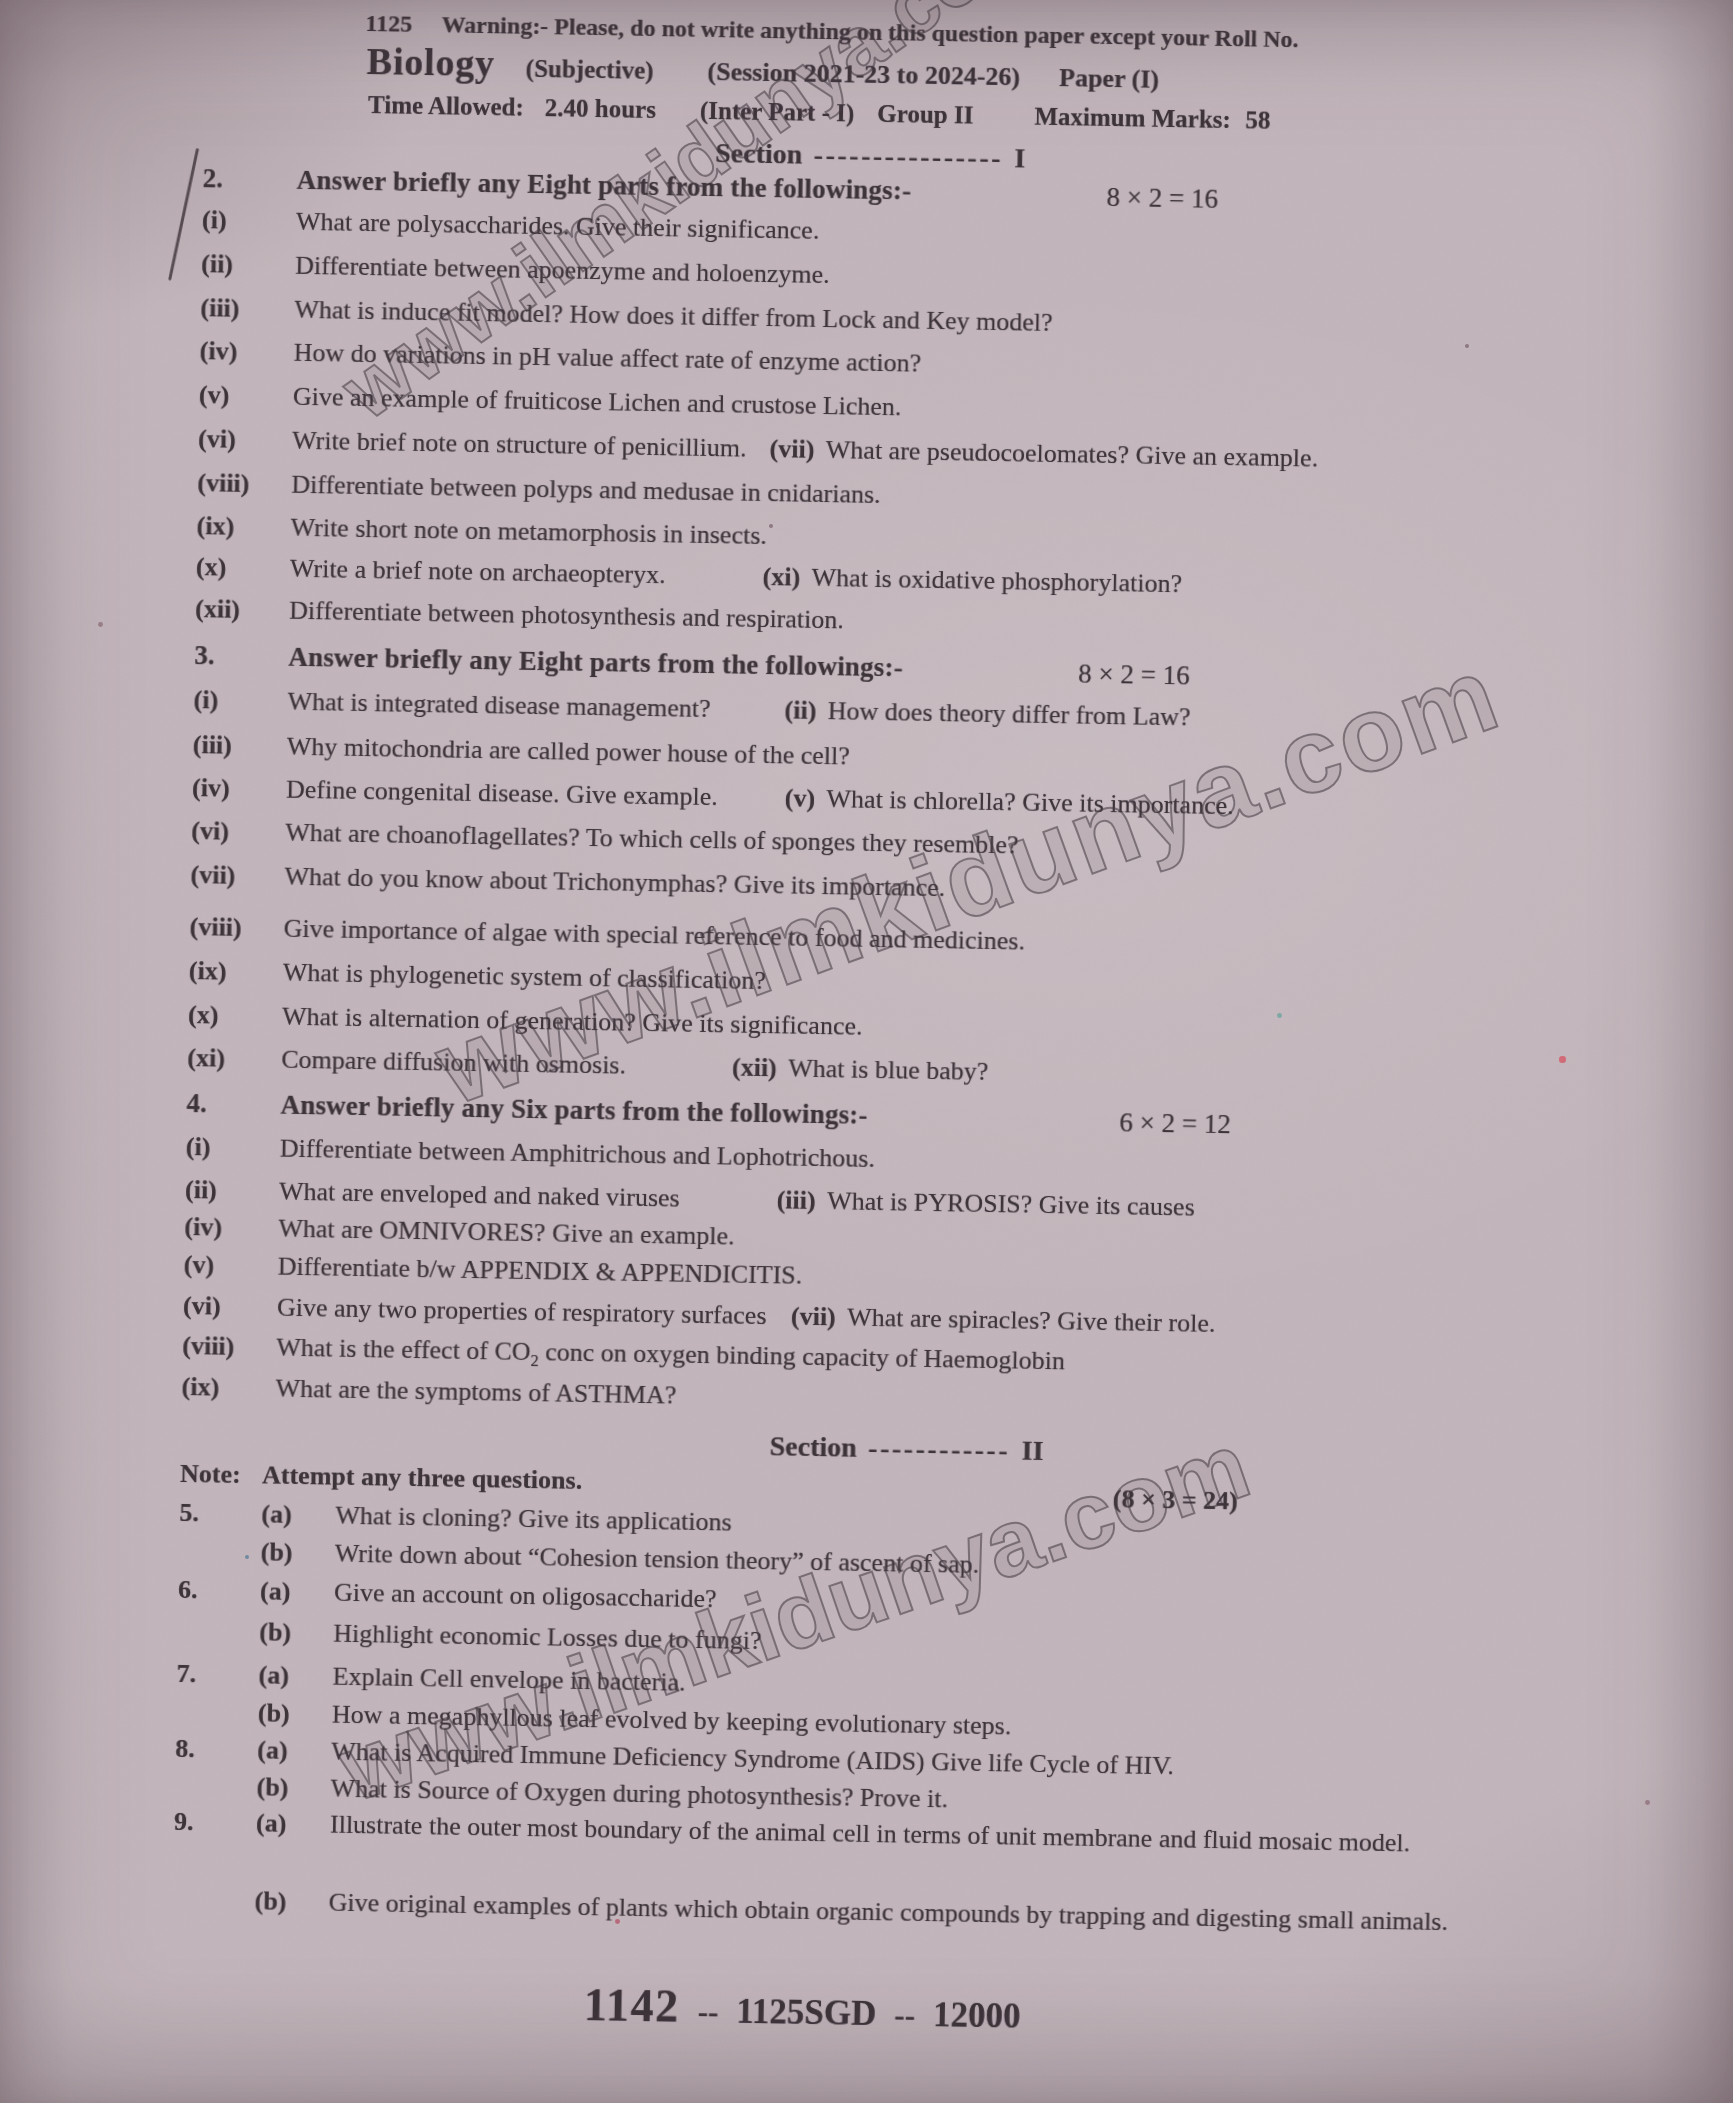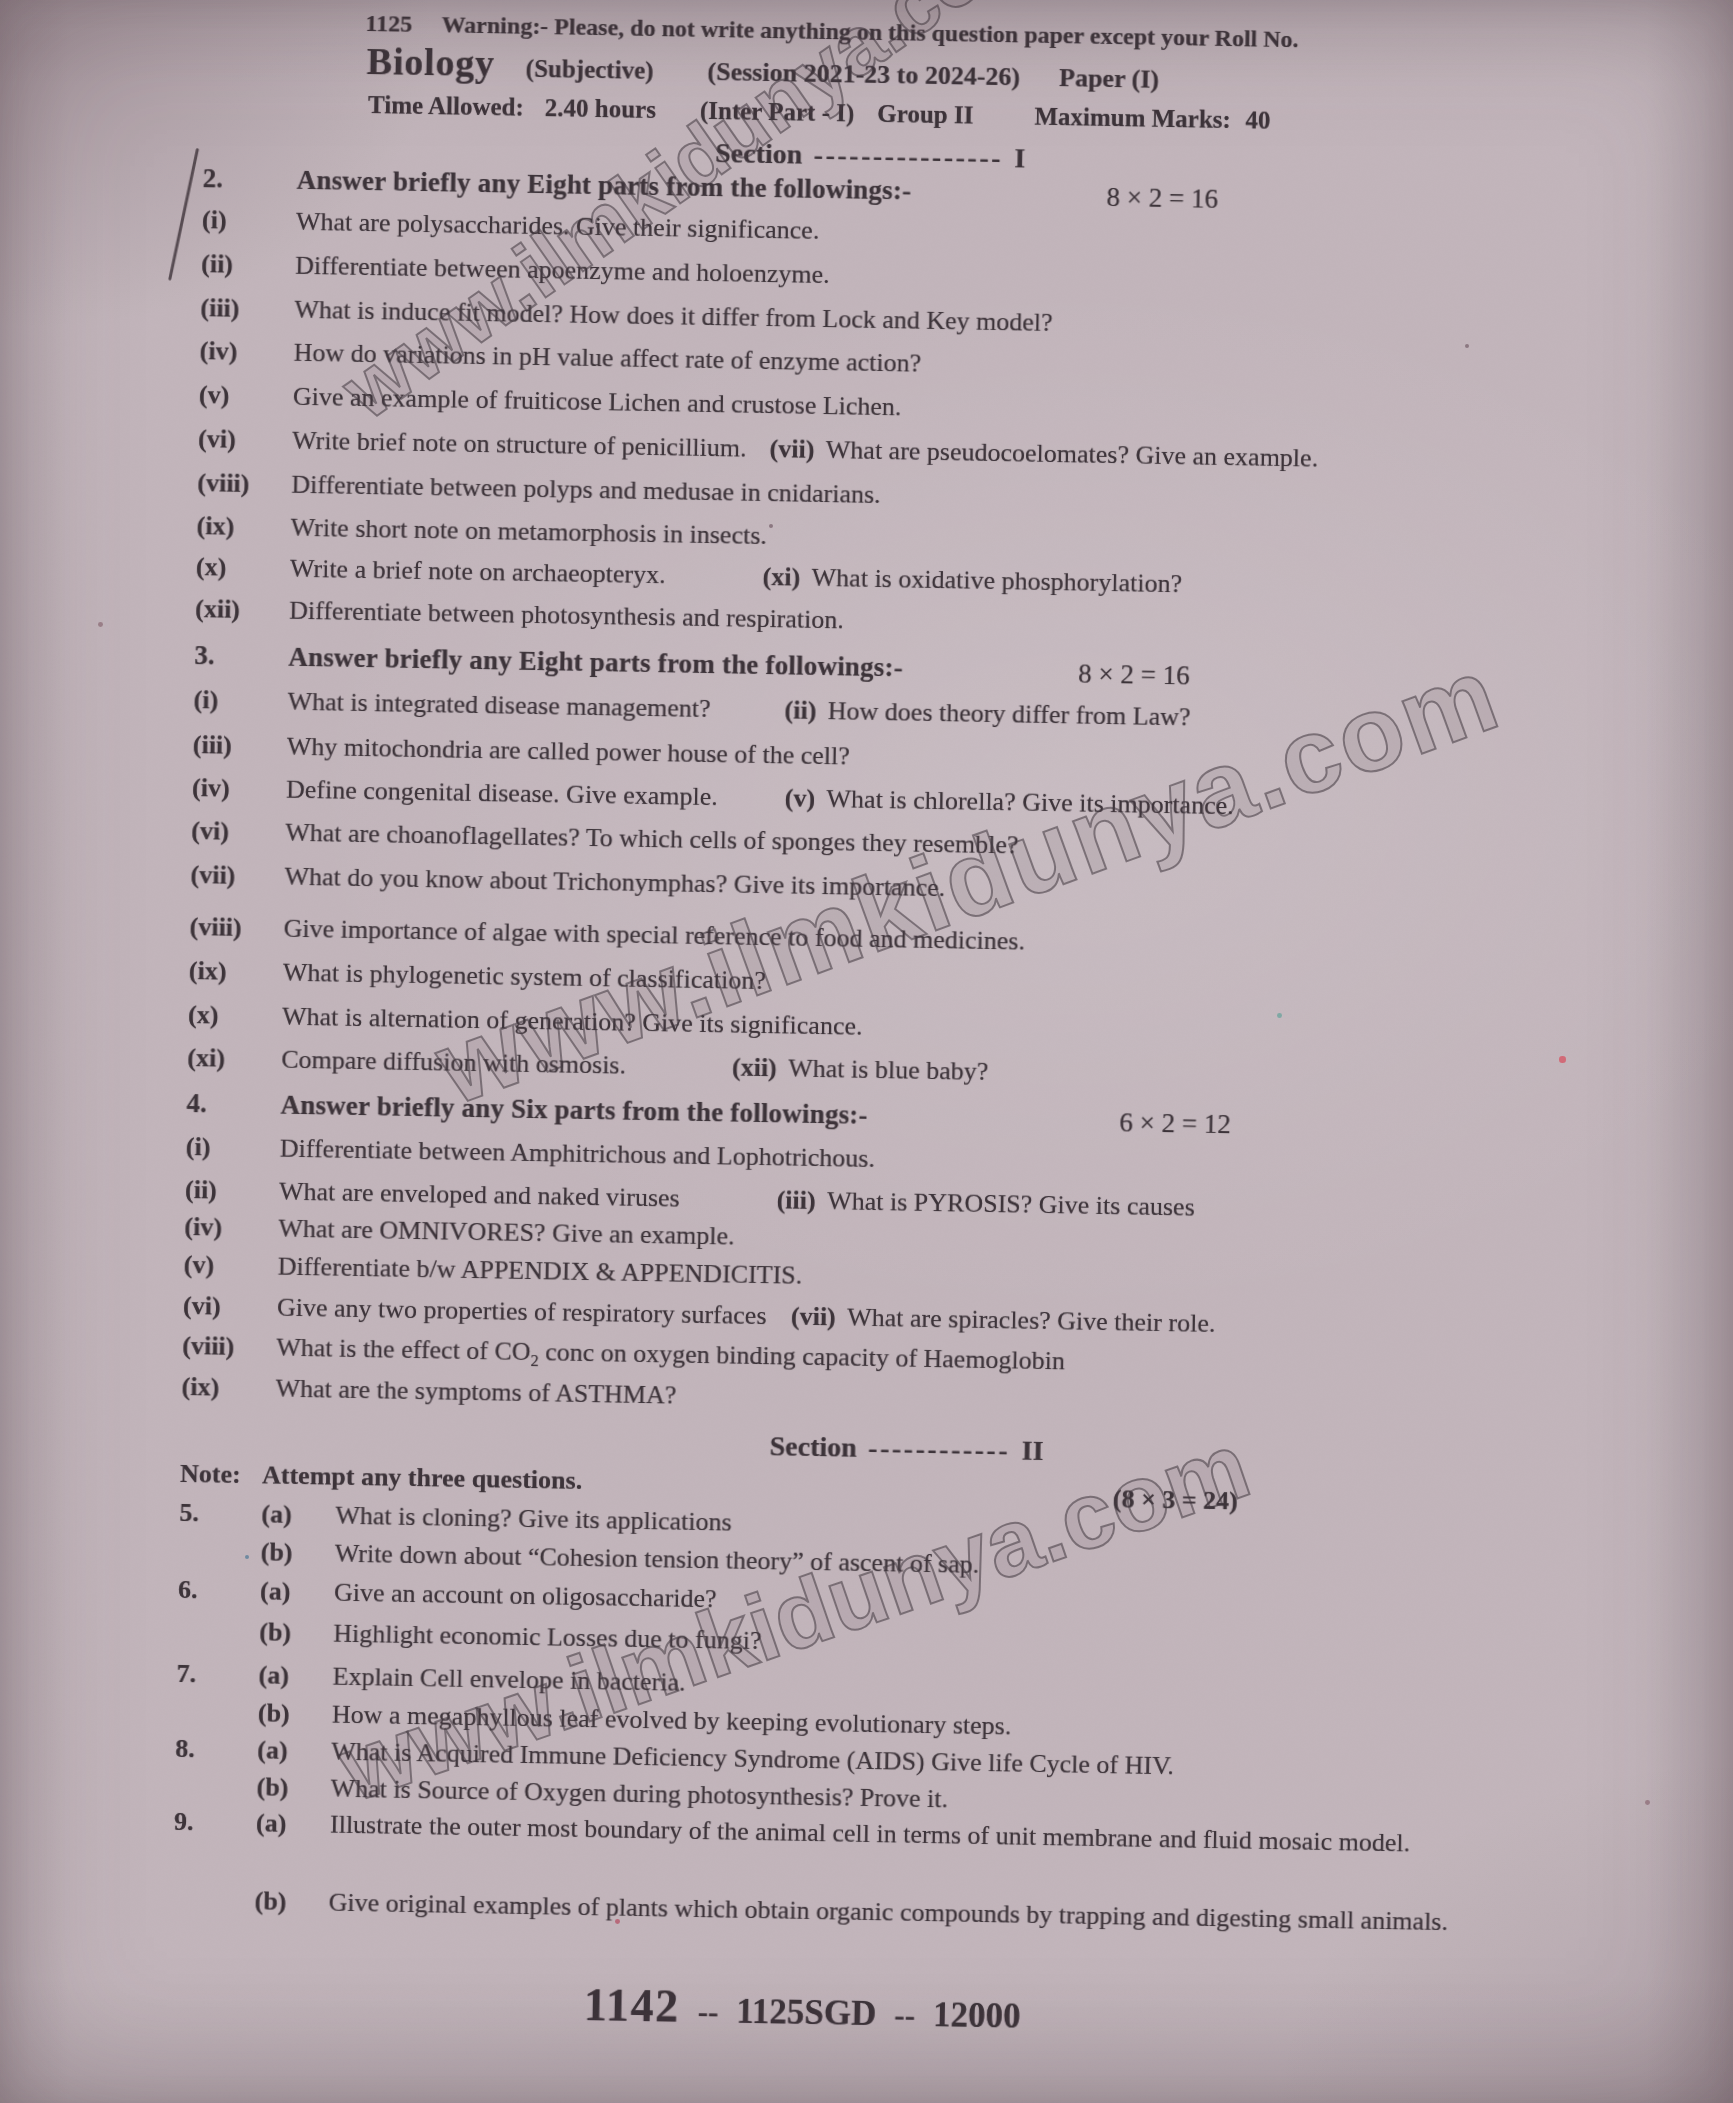--- a/index.html
+++ b/index.html
@@ -85,21 +85,21 @@
       <span class="mode">(Subjective)</span>
       <span class="session">(Session 2021-23 to 2024-26)</span>
       <span class="paper">Paper (I)</span>
     </div>
     <div class="hline h3" style="top:88px;left:352px">
       <span>Time Allowed:</span>
       <span class="tv">2.40 hours</span>
       <span class="part">(Inter Part - I)</span>
       <span class="group">Group II</span>
       <span class="mml">Maximum Marks:</span>
-      <span class="mmv">40</span>
+      <span class="mmv">58</span>
     </div>
     <div class="secline" style="top:128px;left:700px">
       <span>Section</span><span class="dashes">----------------</span><span>I</span>
     </div>
 
     <div class="row qhead" style="top:160px">
       <span class="pn">2.</span>
       <span class="pt">Answer briefly any Eight parts from the followings:-</span>
       <span class="marks" style="left:904px">8 × 2 = 16</span>
     </div>

